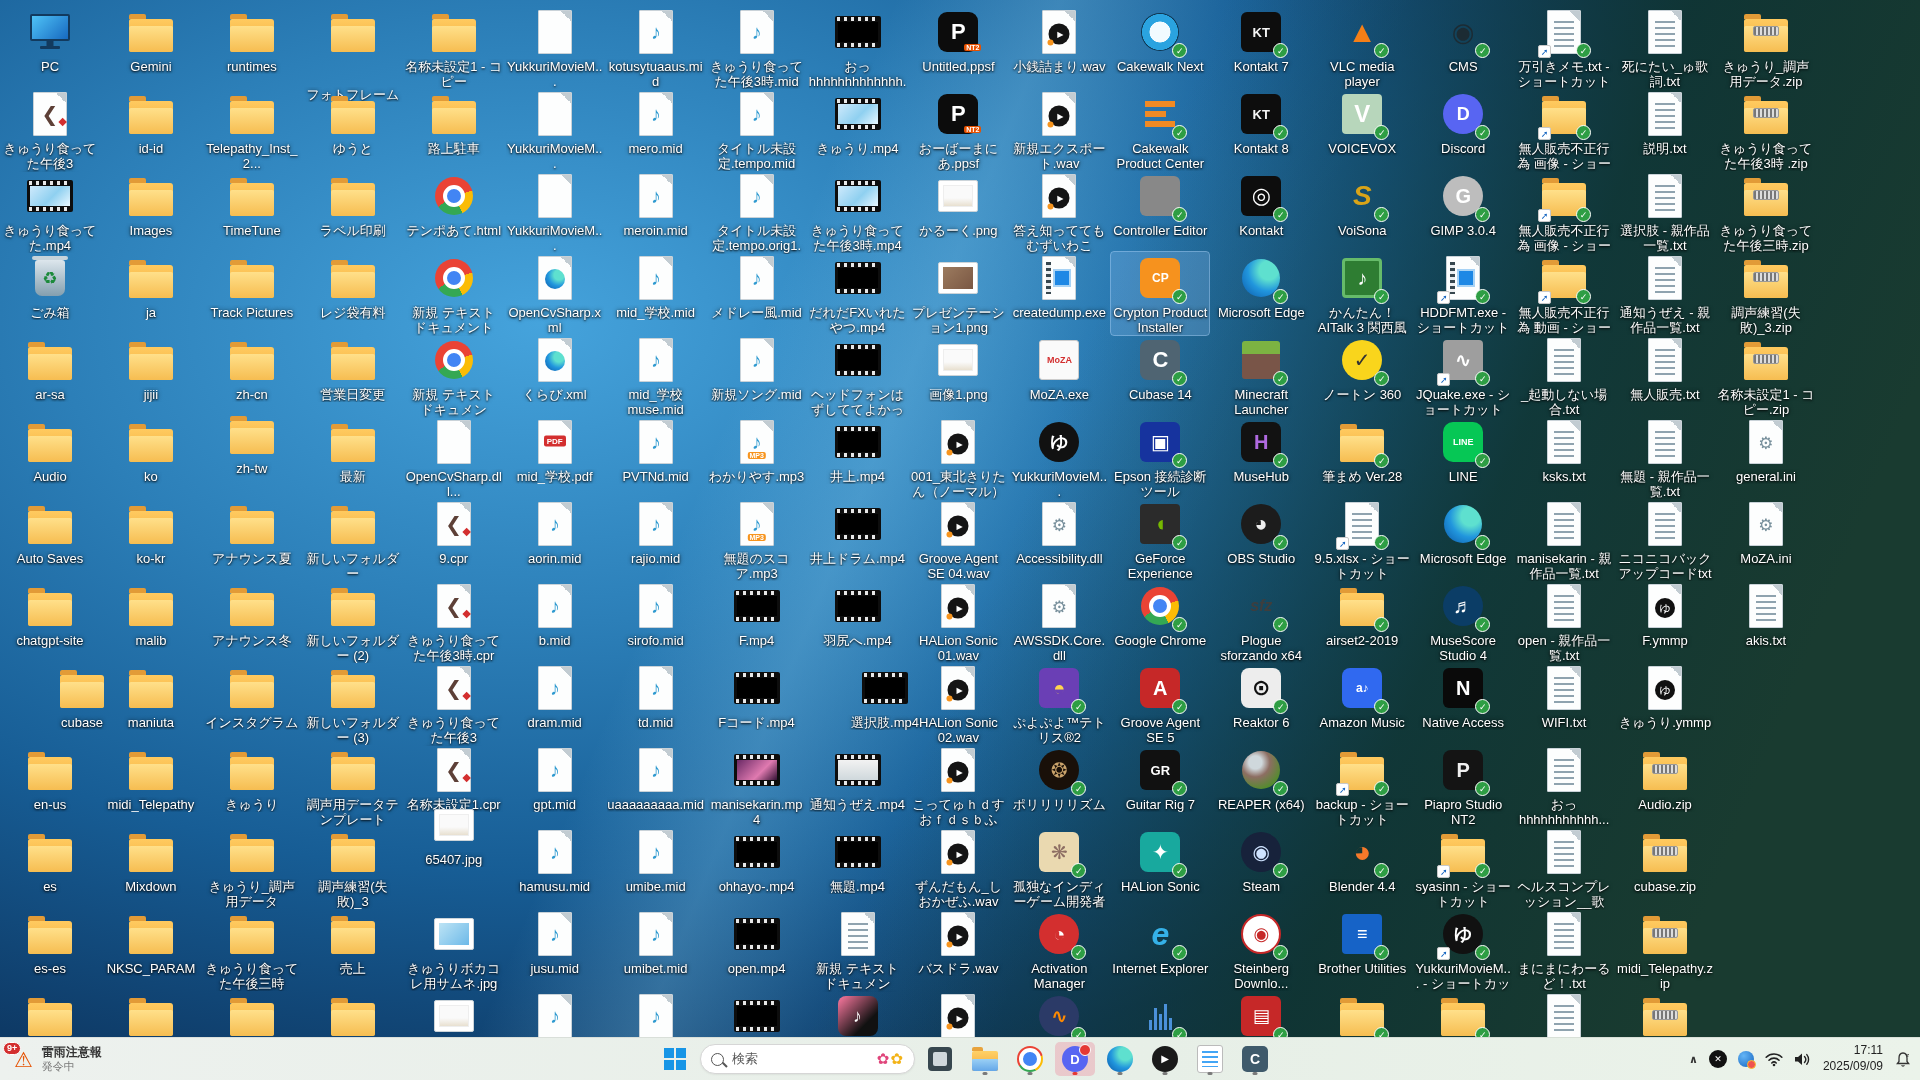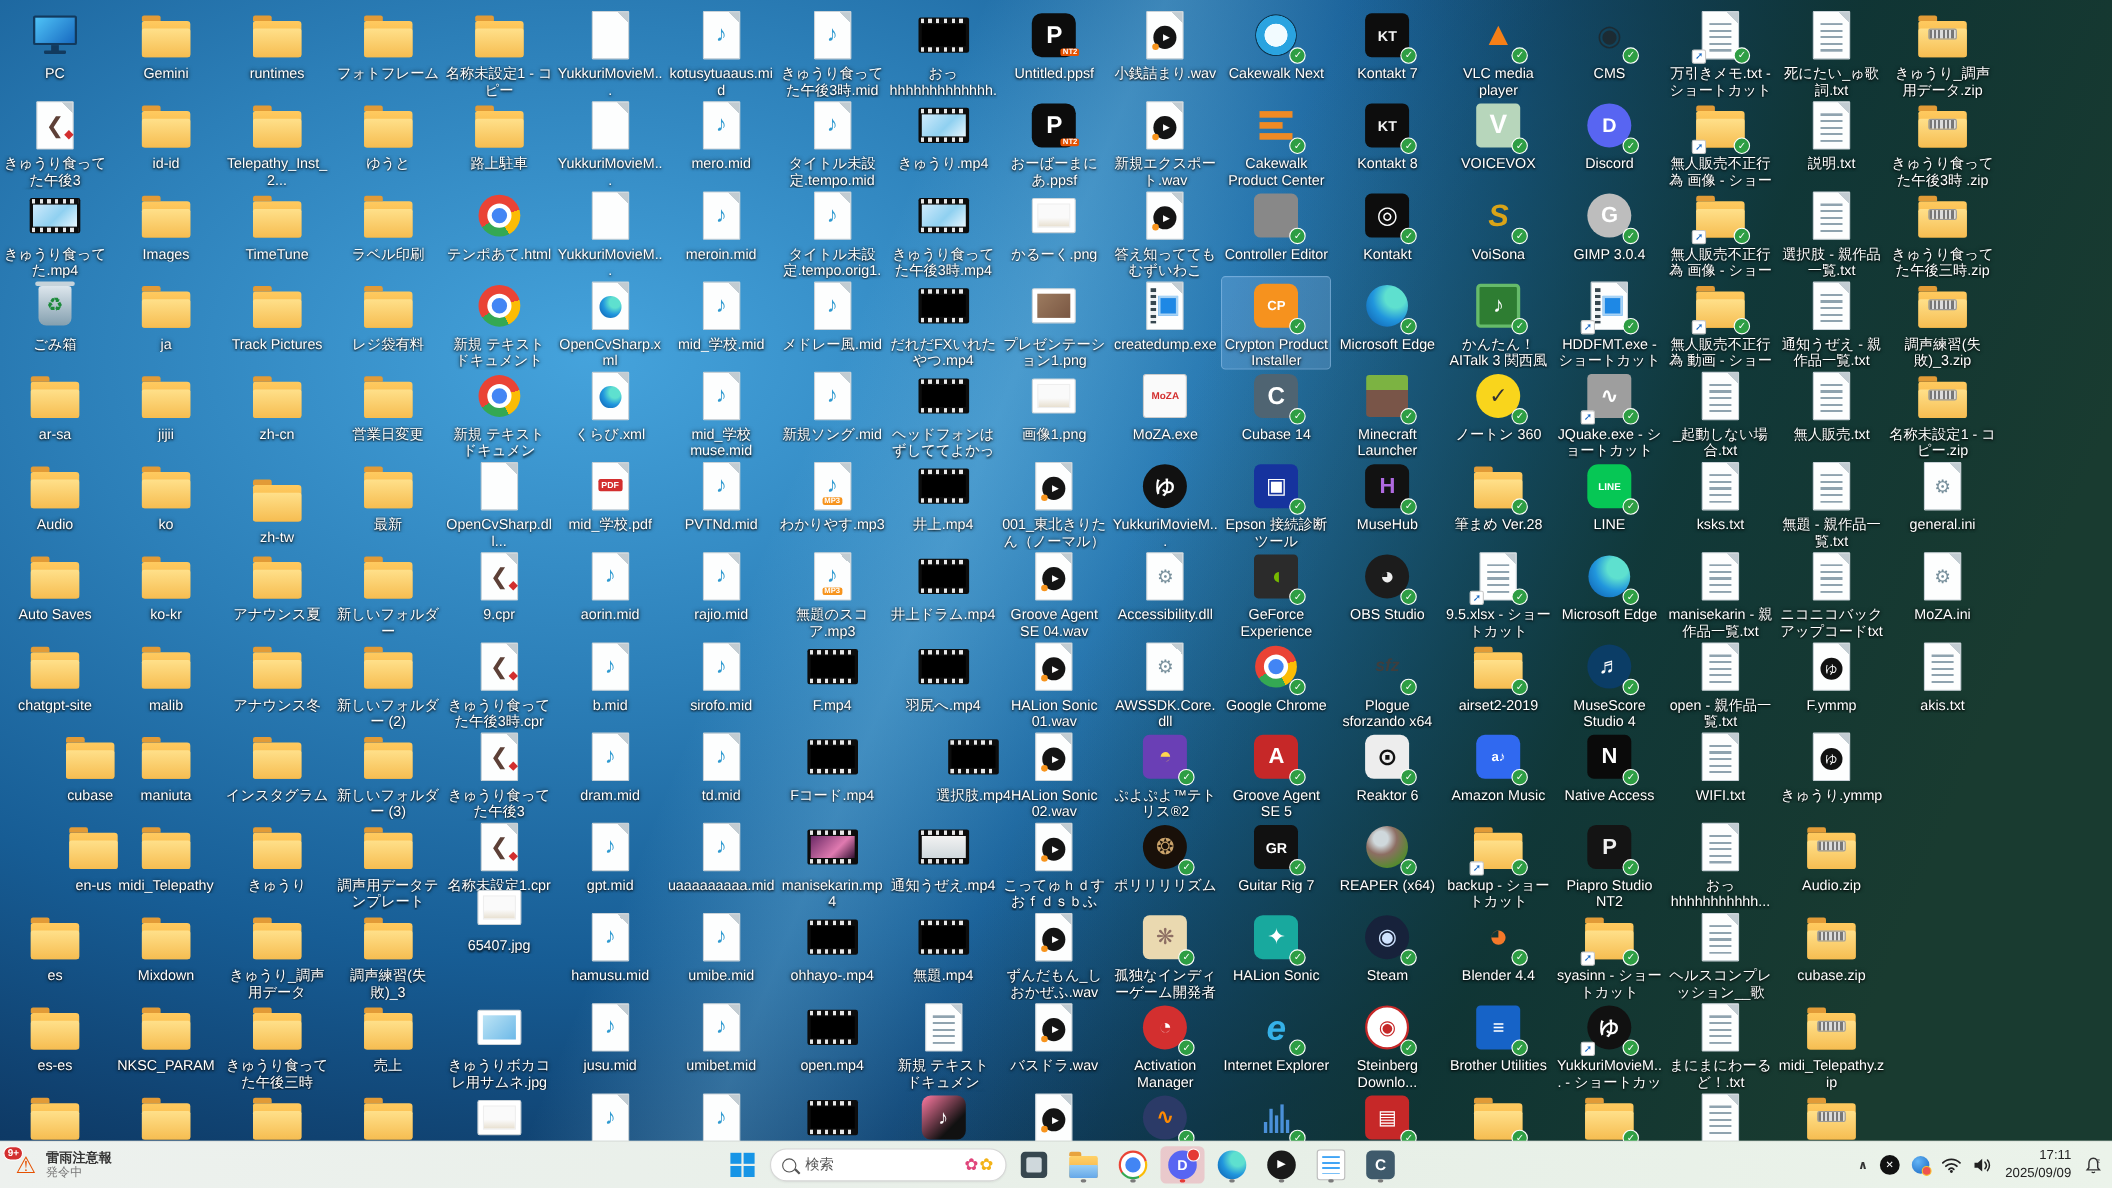--- a/index.html
+++ b/index.html
@@ -117,21 +117,21 @@
           <span class="fold"></span>
         </span>
         <span class="lbl">Gemini</span>
       </div>
       <div class="cell" style="left: 202.88px; top: 6px;">
         <span class="ib">
           <span class="fold"></span>
         </span>
         <span class="lbl">runtimes</span>
       </div>
-      <div class="cell" style="left: 303.82px; top: 6px;">
+      <div class="cell" style="left: 303.82px; top: 6px; gap: 28px;">
         <span class="ib">
           <span class="fold"></span>
         </span>
         <span class="lbl">フォトフレーム</span>
       </div>
       <div class="cell" style="left: 404.76px; top: 6px;">
         <span class="ib">
           <span class="fold"></span>
         </span>
         <span class="lbl">名称未設定1 - コピー</span>
@@ -751,21 +751,21 @@
           <span class="fold"></span>
         </span>
         <span class="lbl">Audio</span>
       </div>
       <div class="cell" style="left: 101.94px; top: 416px;">
         <span class="ib">
           <span class="fold"></span>
         </span>
         <span class="lbl">ko</span>
       </div>
-      <div class="cell" style="left: 202.88px; top: 428px;">
+      <div class="cell" style="left: 202.88px; top: 408px;">
         <span class="ib">
           <span class="fold"></span>
         </span>
         <span class="lbl">zh-tw</span>
       </div>
       <div class="cell" style="left: 303.82px; top: 416px;">
         <span class="ib">
           <span class="fold"></span>
         </span>
         <span class="lbl">最新</span>
@@ -1243,21 +1243,21 @@
         <span class="lbl">WIFI.txt</span>
       </div>
       <div class="cell" style="left: 1616.04px; top: 662px;">
         <span class="ib">
           <span class="pag">
             <span class="yu">ゆ</span>
           </span>
         </span>
         <span class="lbl">きゅうり.ymmp</span>
       </div>
-      <div class="cell" style="left: 1px; top: 744px; padding-left: 35px;">
+      <div class="cell" style="left: 1px; top: 744px;">
         <span class="ib">
           <span class="fold"></span>
         </span>
         <span class="lbl">en-us</span>
       </div>
       <div class="cell" style="left: 101.94px; top: 744px;">
         <span class="ib">
           <span class="fold"></span>
         </span>
         <span class="lbl">midi_Telepathy</span>

